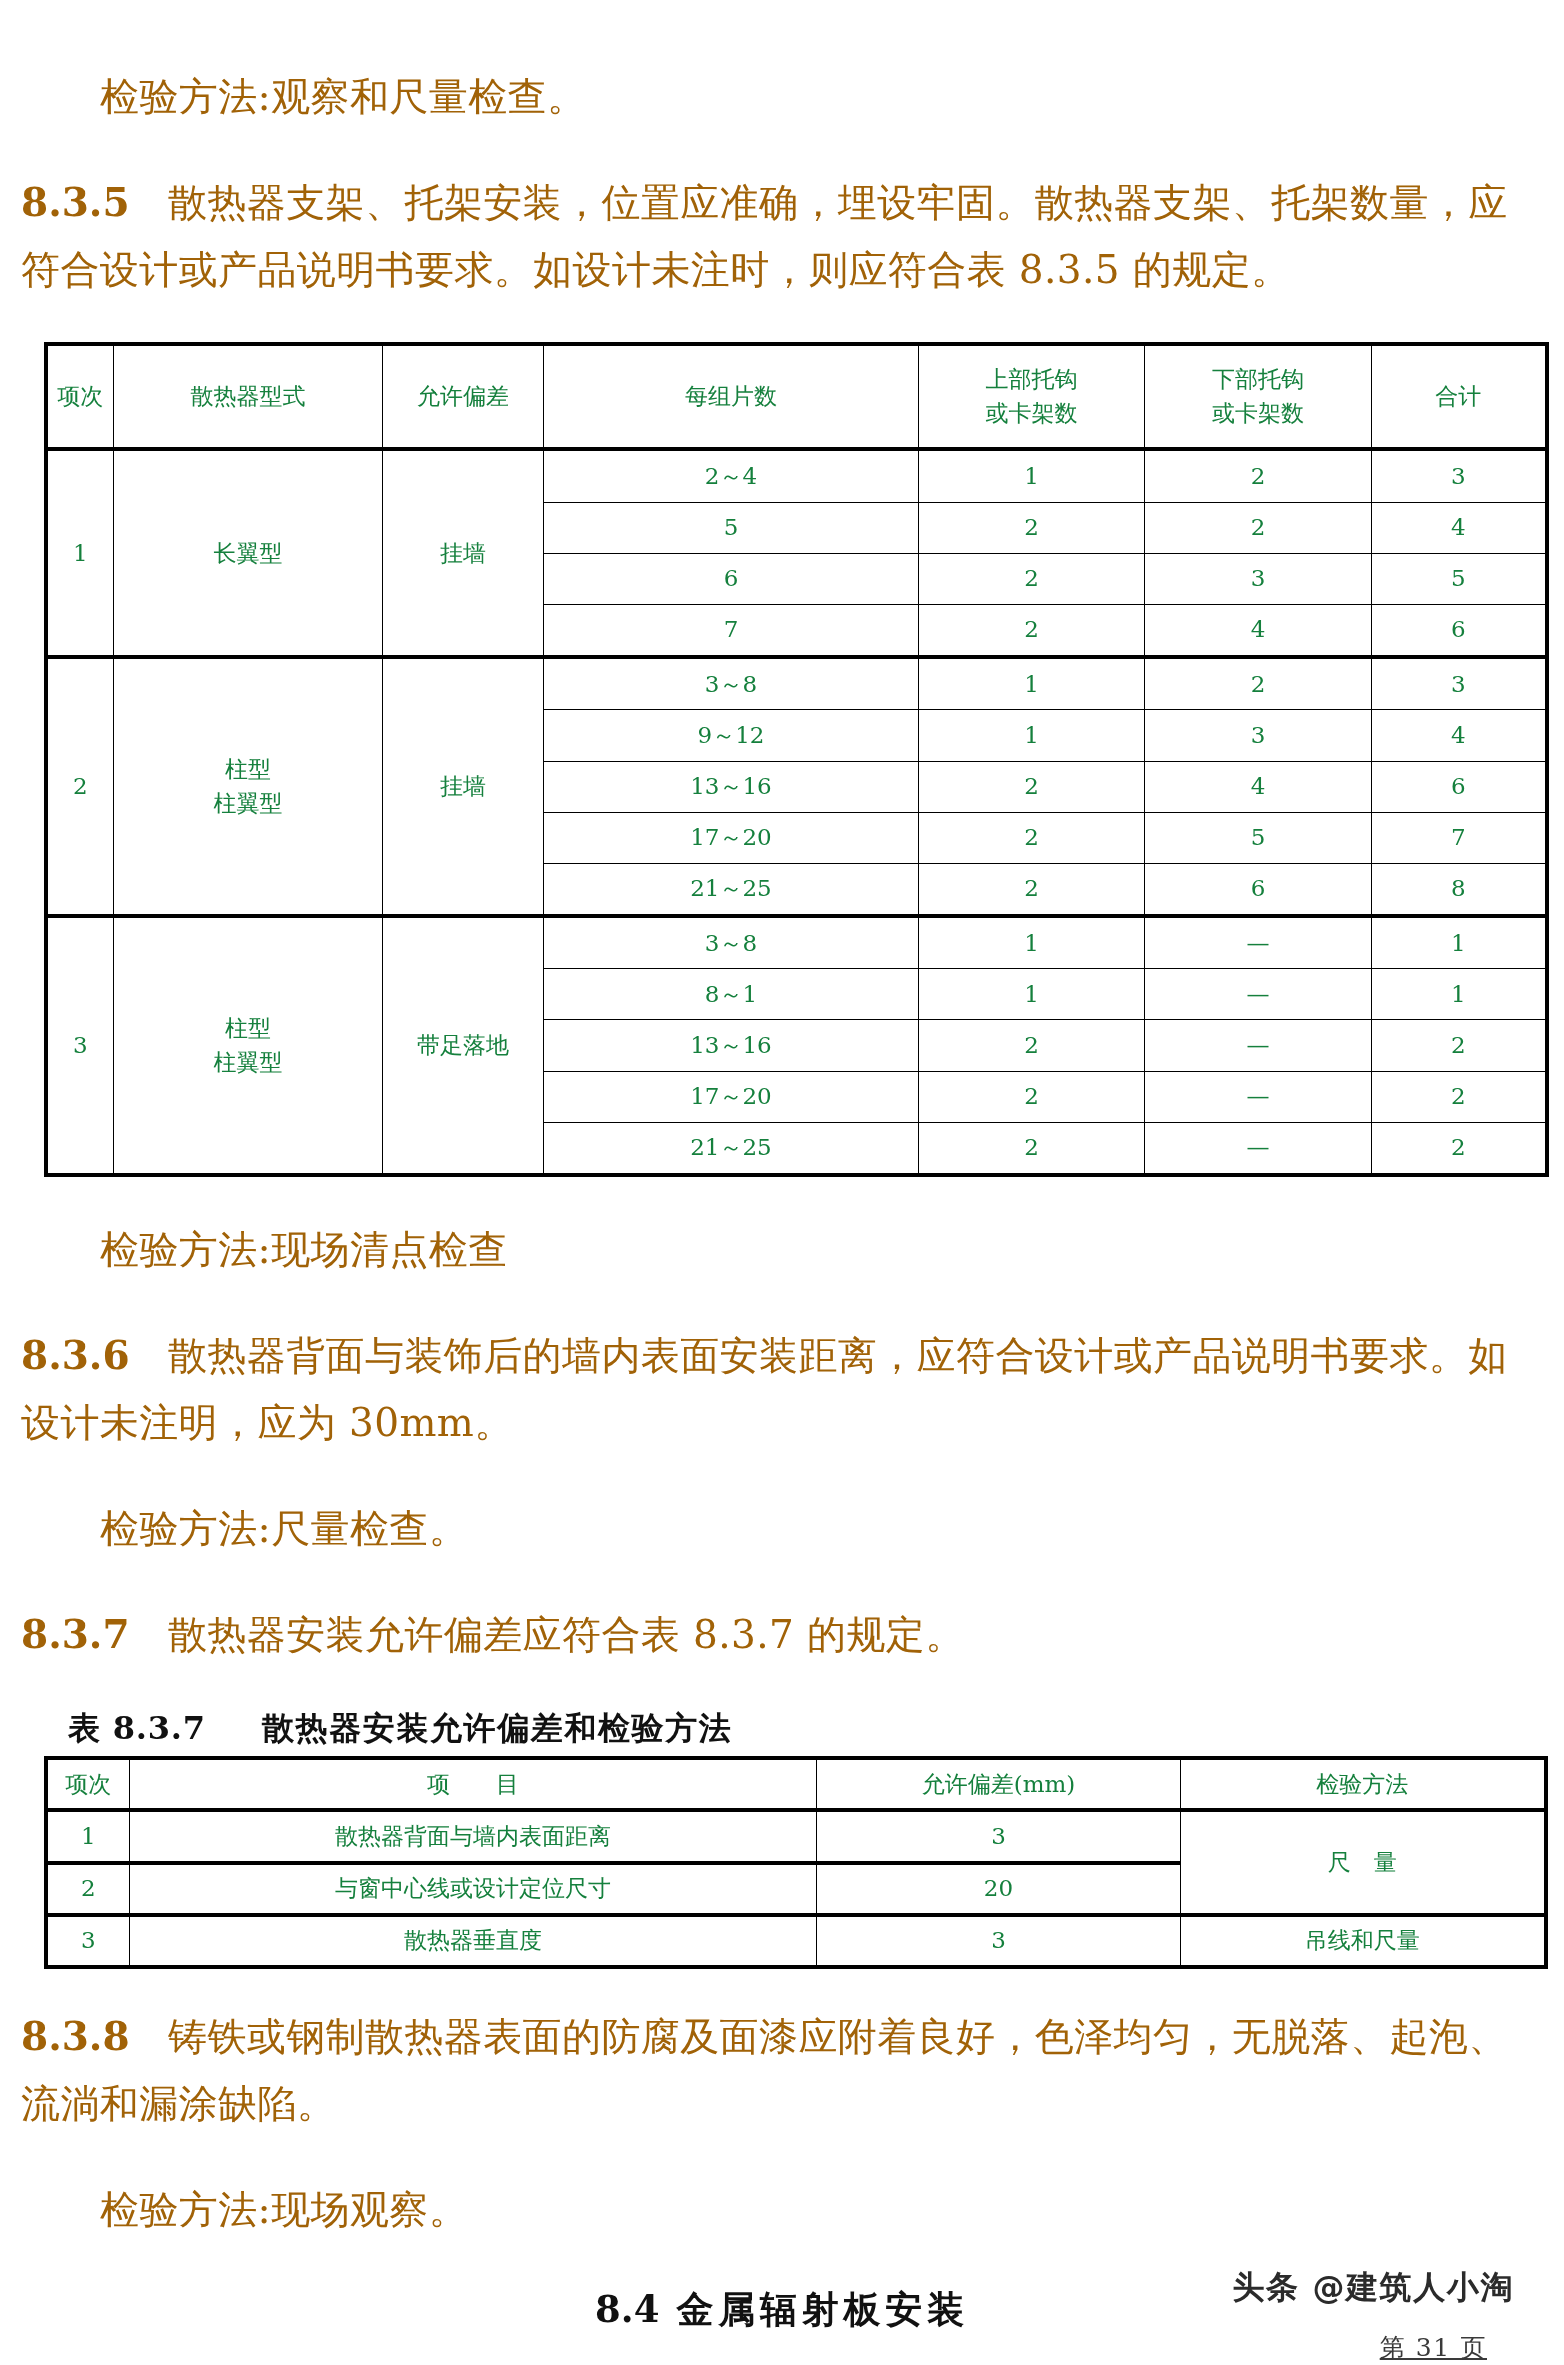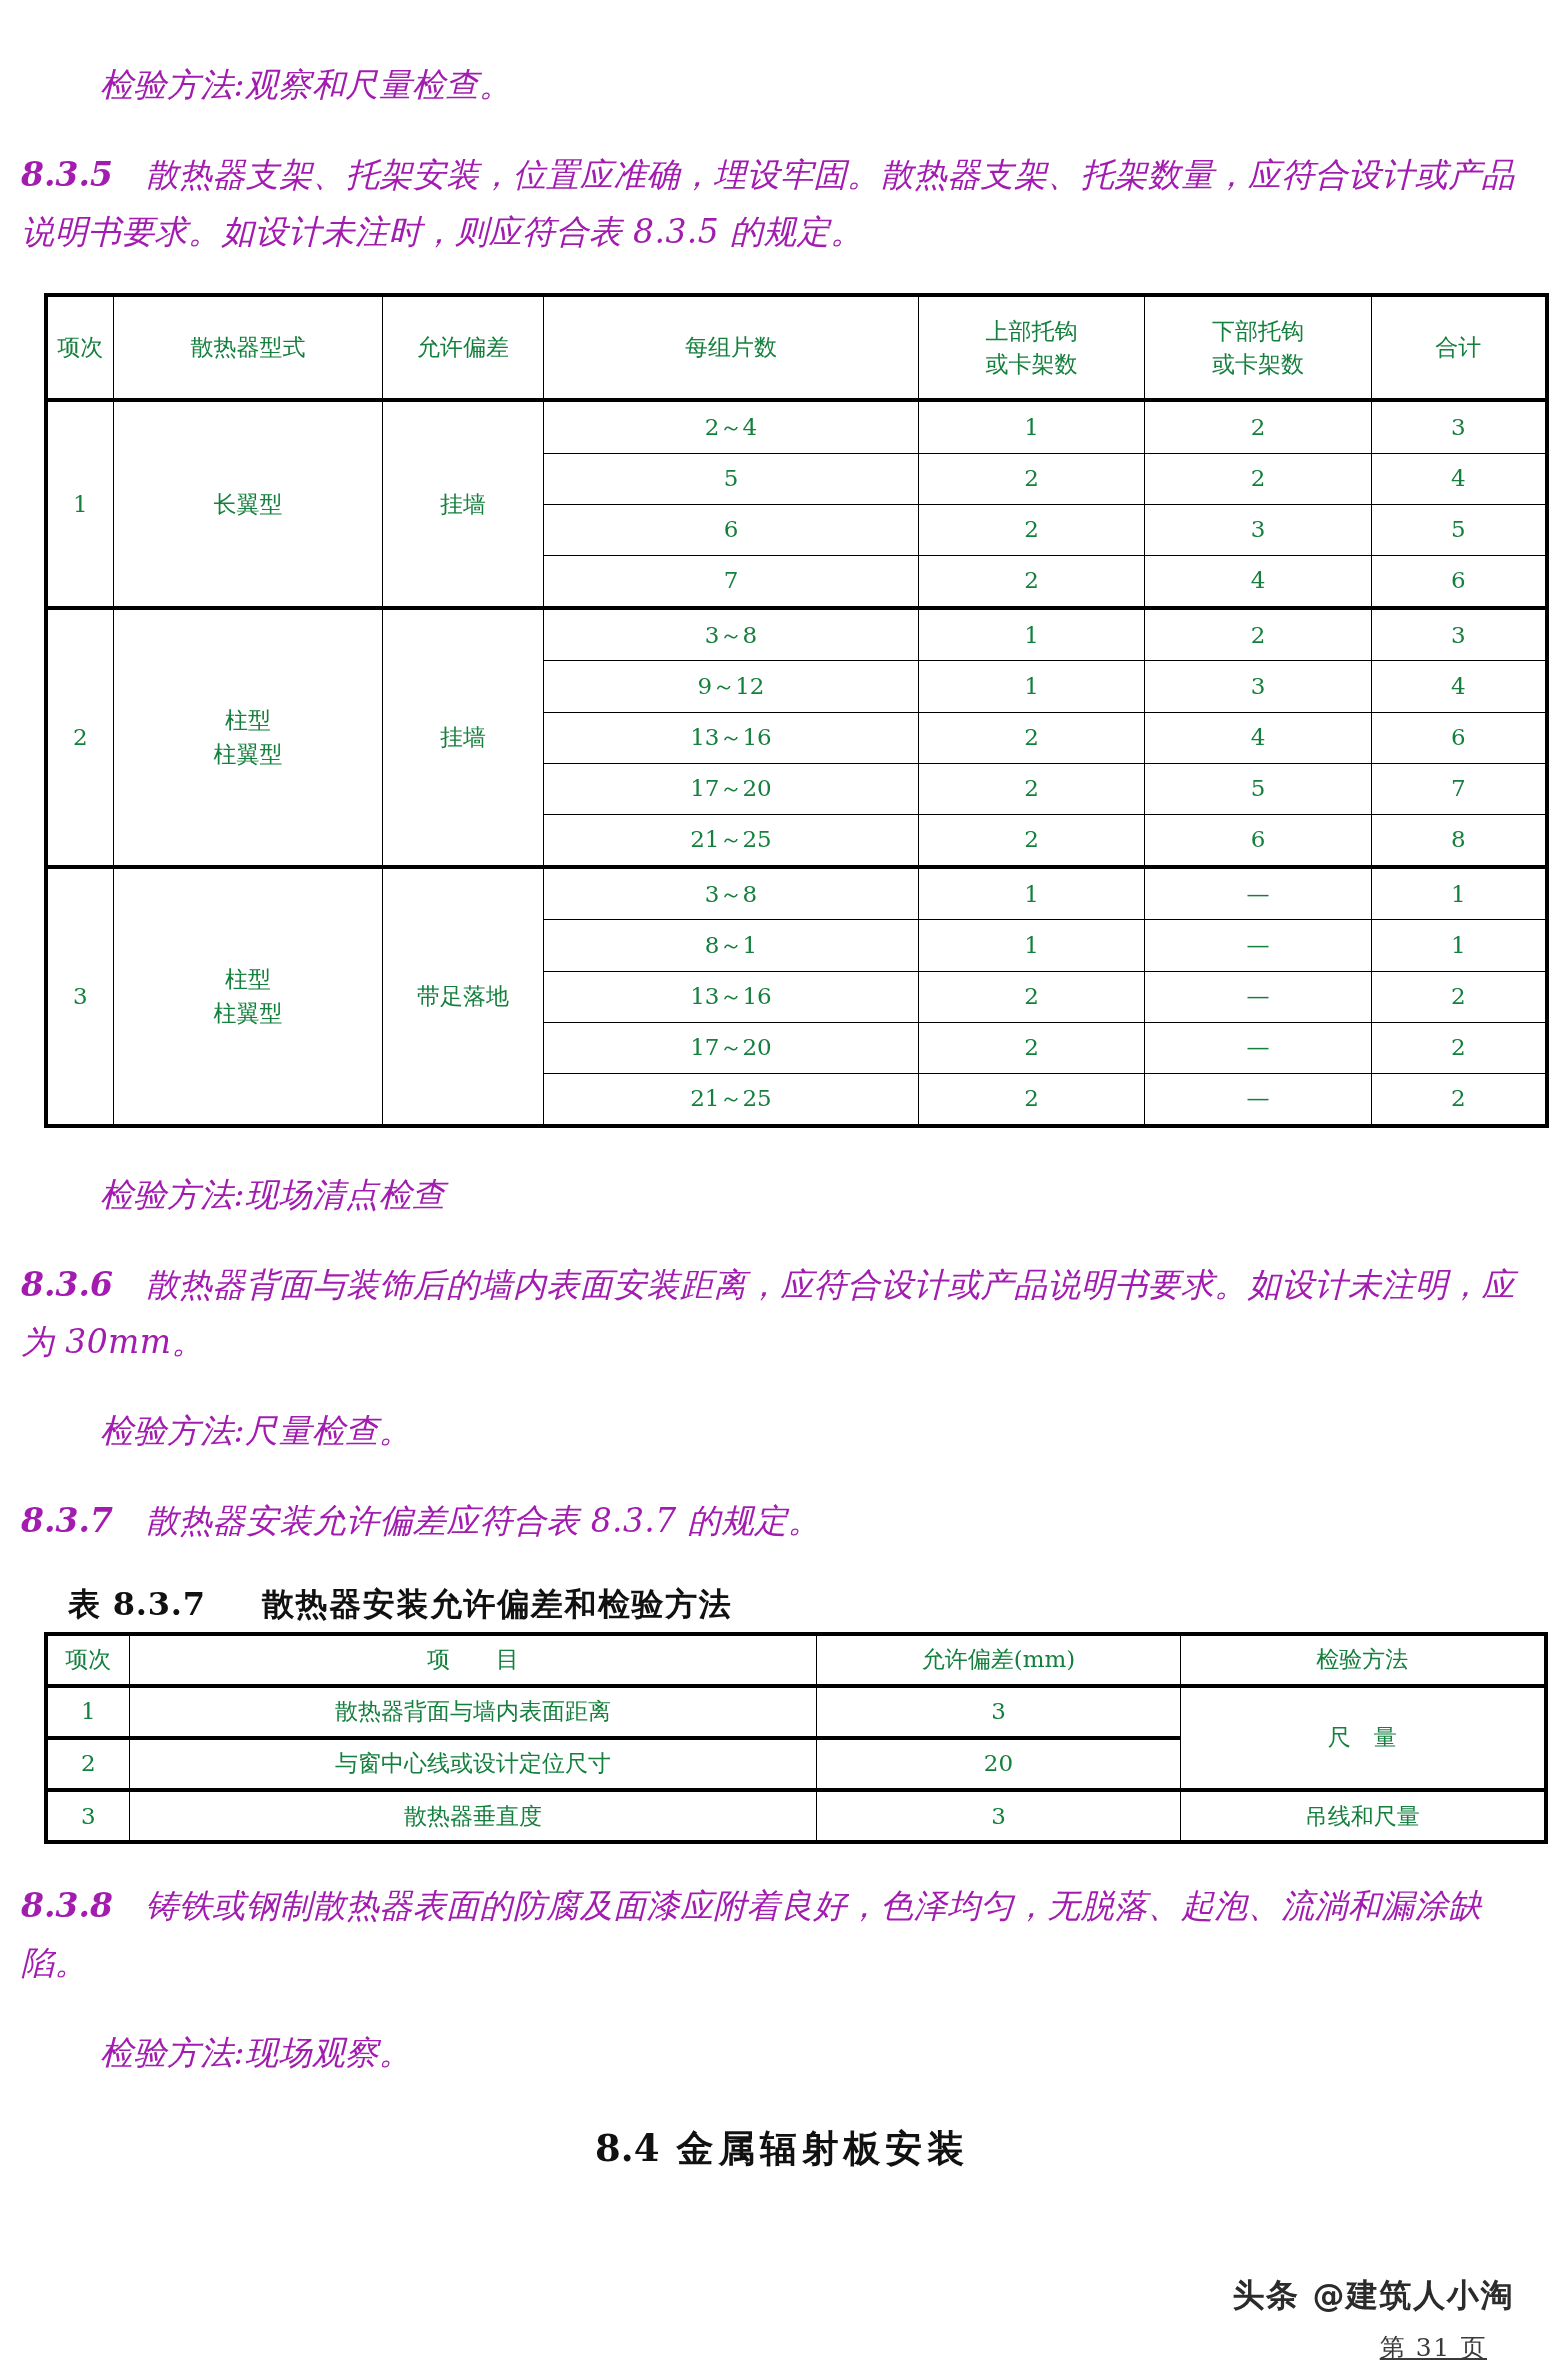--- a/index.html
+++ b/index.html
@@ -17,26 +17,25 @@
   }
 
   .page {
     position: absolute;
     inset: 0;
     padding: 0;
   }
 
   
   .para {
-    font-size: 33px;
+    font-size: 39px;
     line-height: 1.72;
-    color: #a21caf;
+    color: #a16207;
     letter-spacing: 0.4px;
     font-family: "DejaVu Serif", "Liberation Serif", serif;
-    font-style: italic;
   }
   .para .num {
     font-weight: bold;
     font-family: "DejaVu Serif", "Liberation Serif", serif;
     letter-spacing: 0px;
   }
   .indent {
     padding-left: 79px;
   }
   .gap-before { margin-top: 21px; }
@@ -110,21 +109,21 @@
     letter-spacing: 4.8px;
     margin-top: 42px;
     font-family: "DejaVu Serif", "Liberation Serif", serif;
   }
   .sec-head .sec-no { letter-spacing: 0px; margin-right: 17px; }
 
   
   .watermark {
     position: absolute;
     right: 50px;
-    bottom: 48px;
+    bottom: 56px;
     font-size: 32px;
     font-weight: bold;
     color: #2b2b2b;
     letter-spacing: 1.6px;
     font-family: "DejaVu Sans", "Liberation Sans", sans-serif;
     white-space: nowrap;
   }
   .page-no {
     position: absolute;
     right: 77px;

